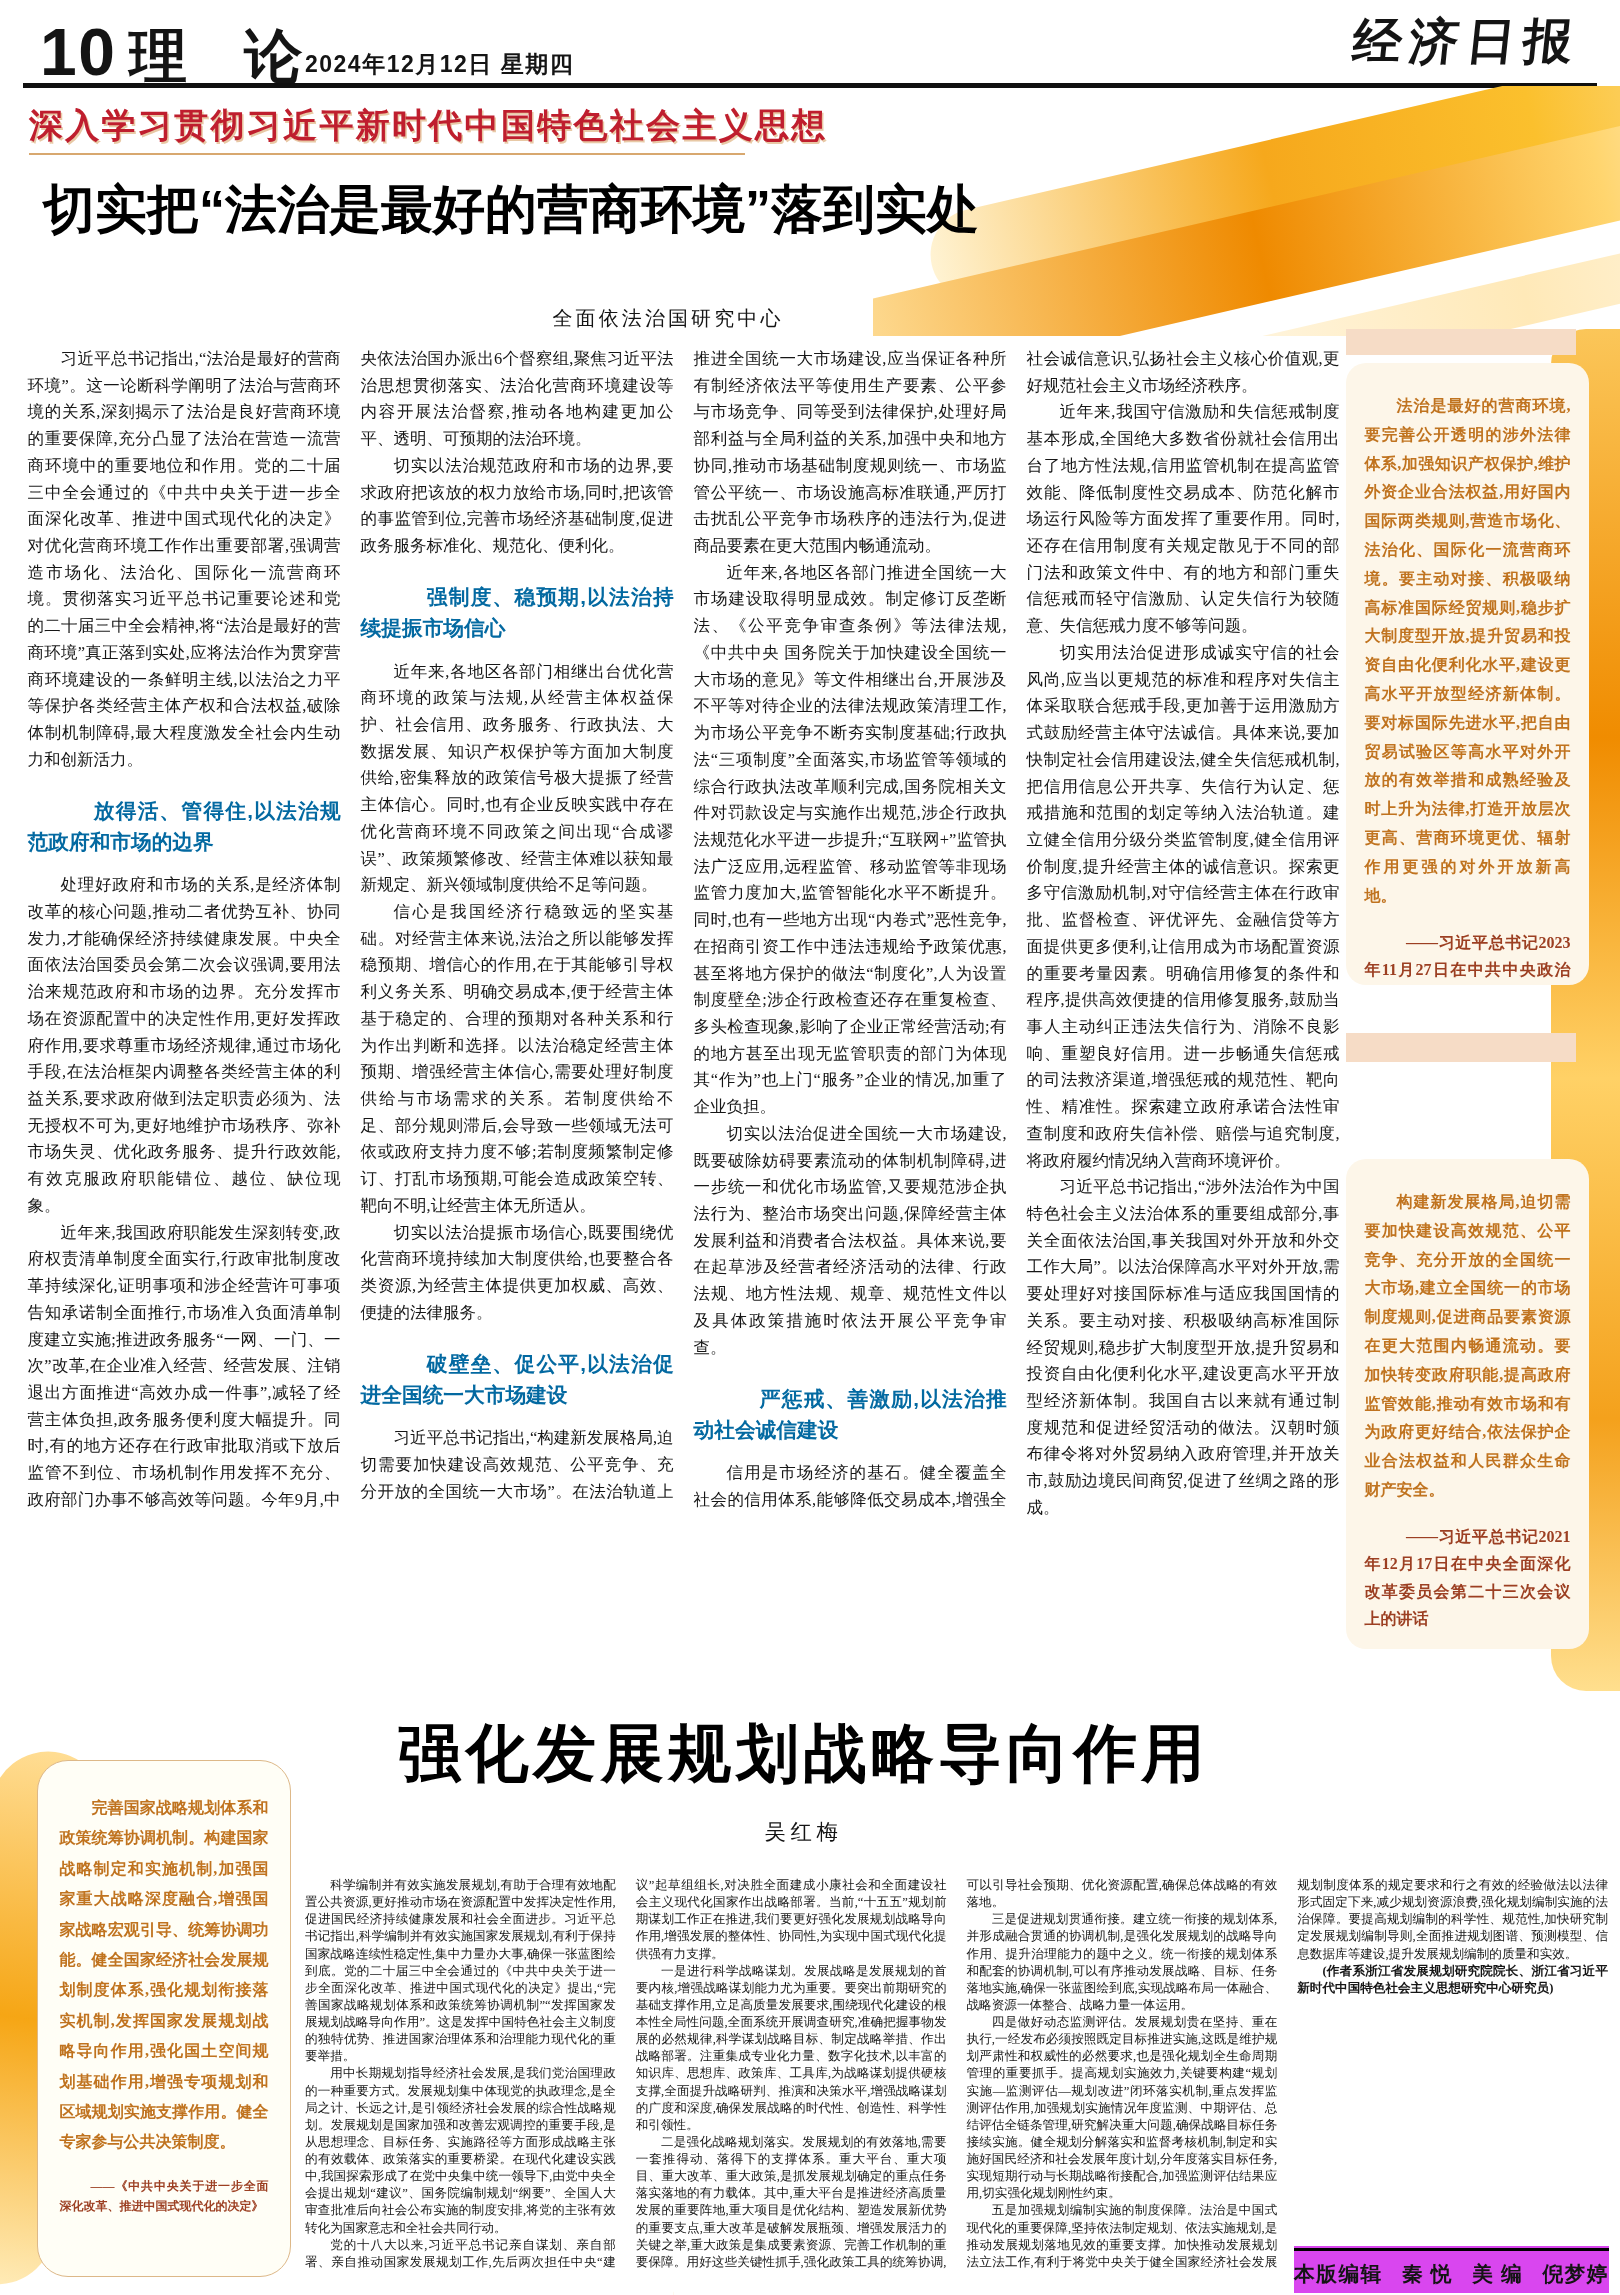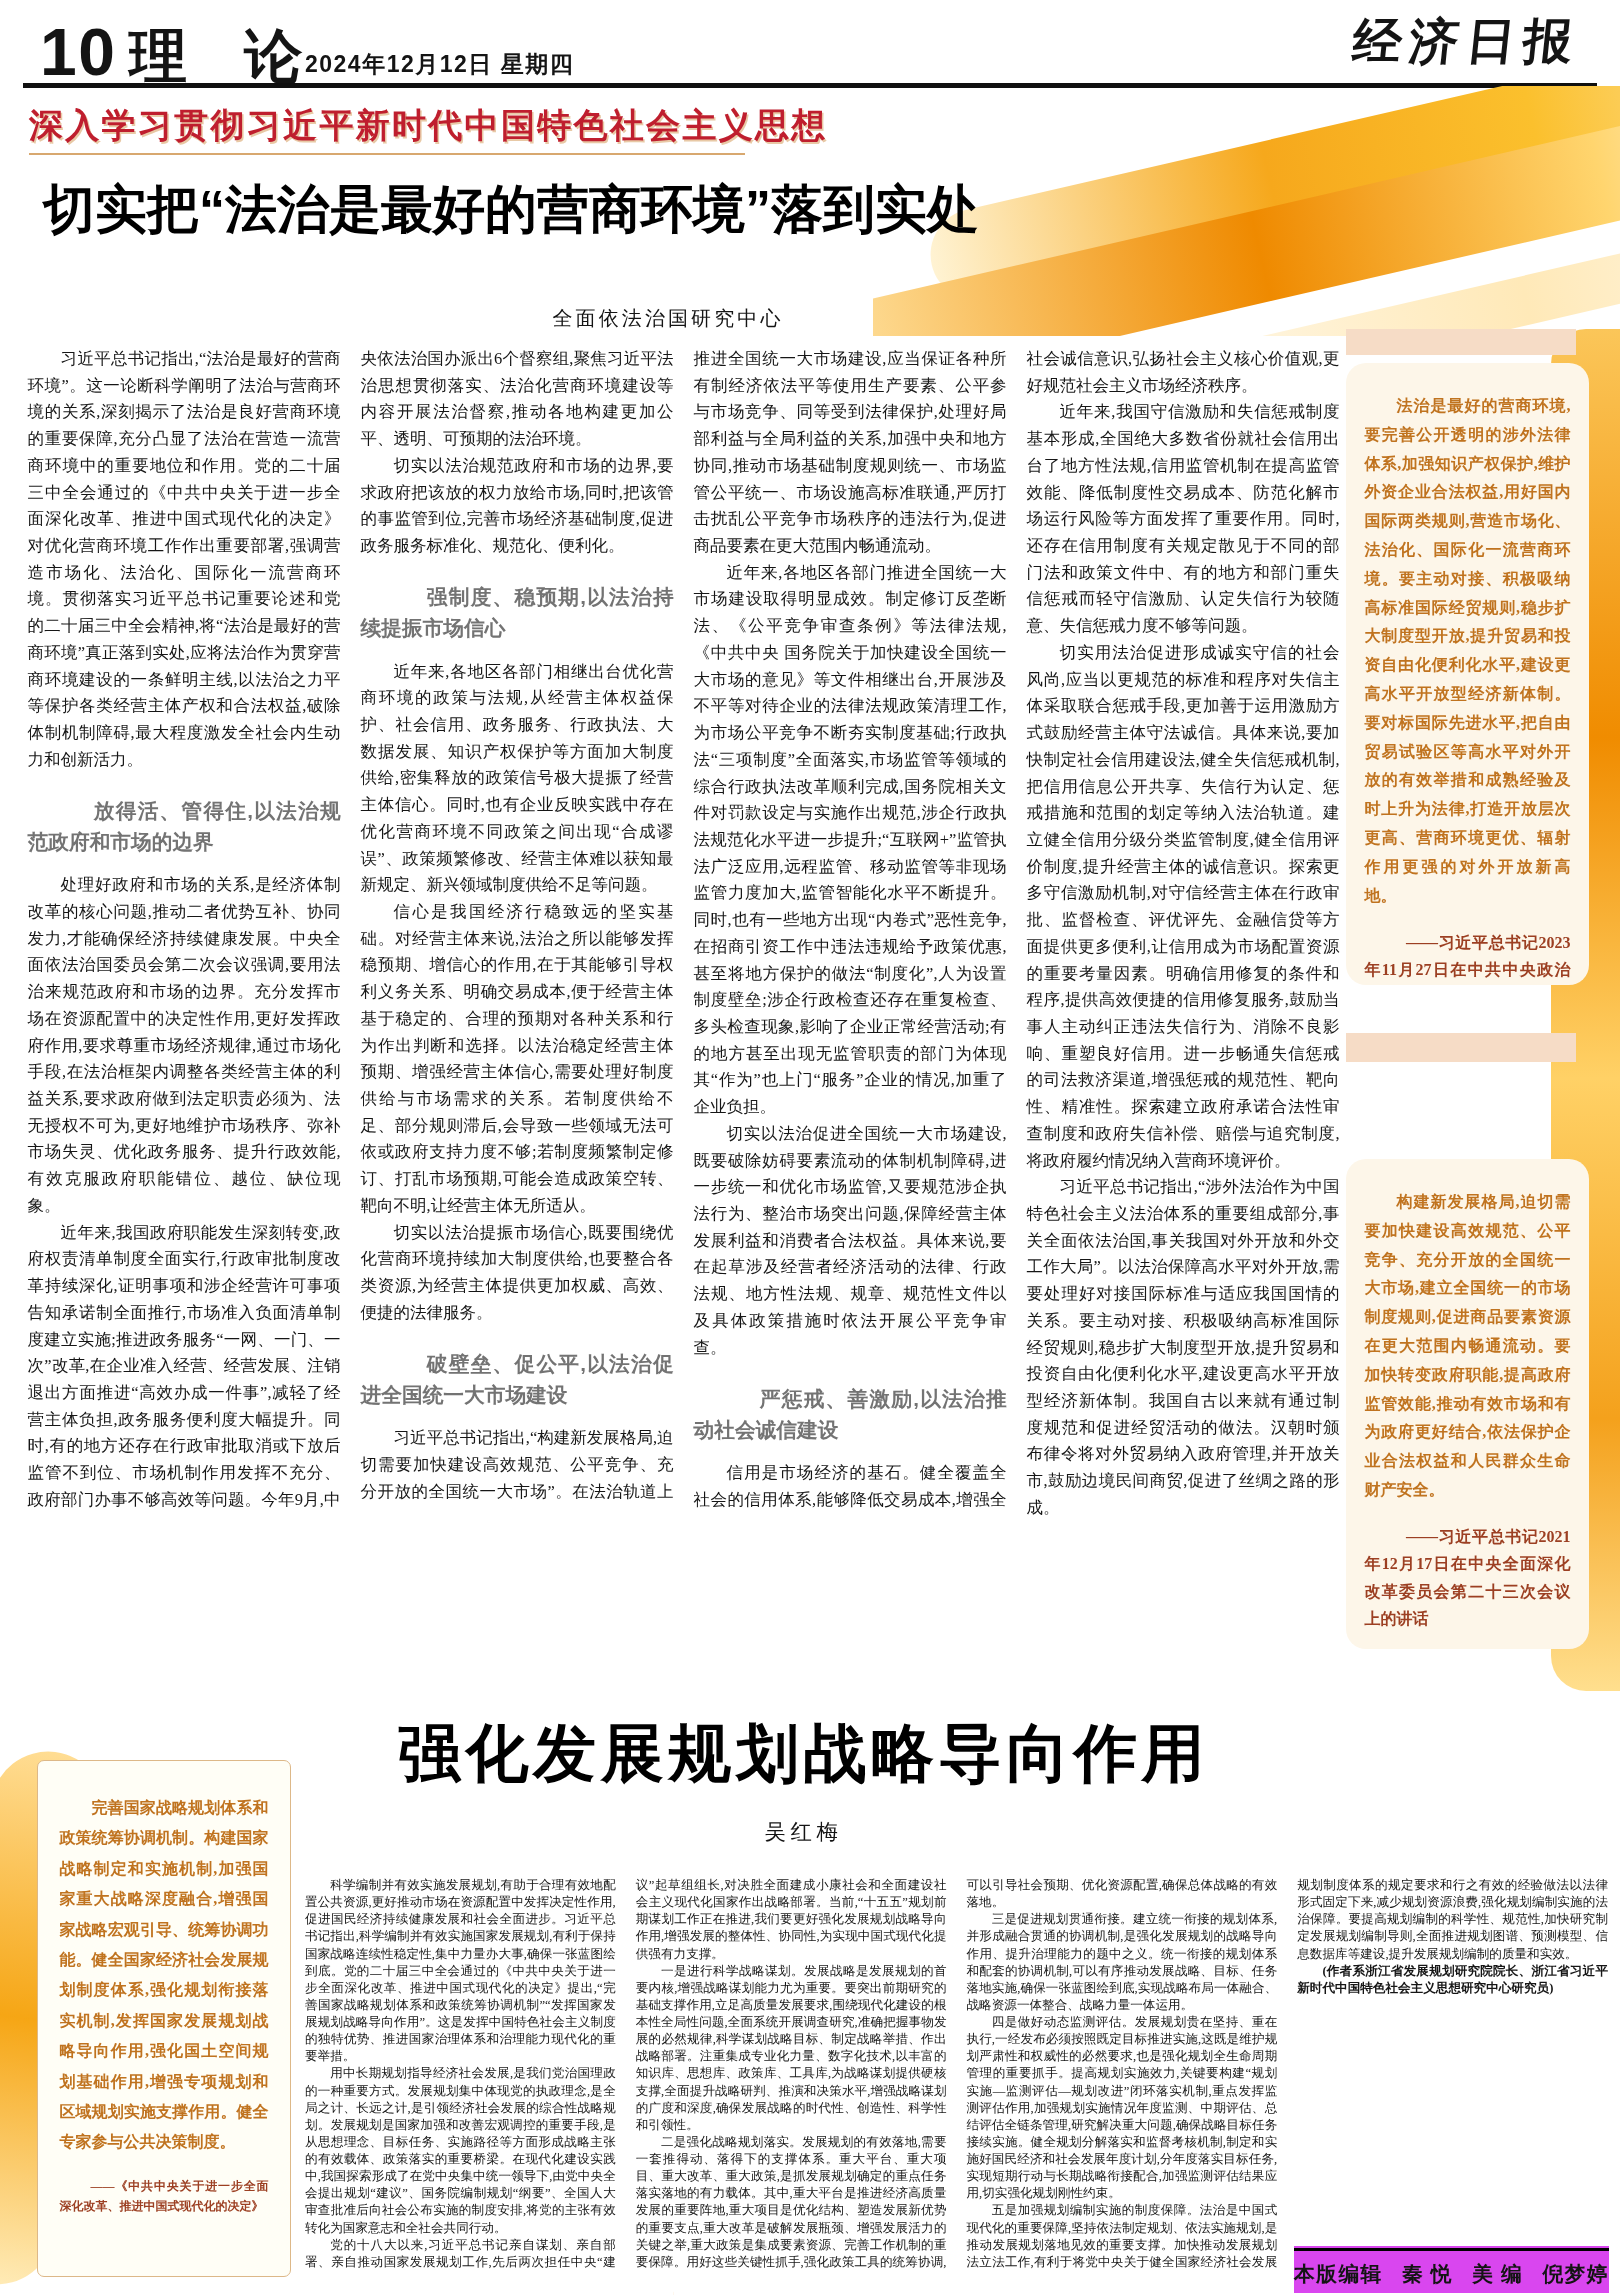--- a/index.html
+++ b/index.html
@@ -31,21 +31,21 @@
   .headline{position:absolute;left:43px;top:175px;width:1301px;white-space:nowrap;
           font-family:"Liberation Sans","DejaVu Sans",sans-serif;font-weight:900;font-size:52px;color:#000;}
   .byline{position:absolute;left:0;top:305px;width:1336px;text-align:center;font-size:20px;letter-spacing:3.1px;}
 
   
   .main-cols{position:absolute;left:27.6px;top:346px;width:1312px;height:1344px;
           column-count:4;column-gap:20px;text-align:justify;
           font-size:16.5px;line-height:1.62;color:#161616;}
   .main-cols p.p{margin:0;text-indent:2em;}
   .main-cols h2.h2{font-family:"Liberation Sans","DejaVu Sans",sans-serif;font-weight:900;font-size:20.7px;
-          line-height:1.5;margin:21.4px 0 15.3px;text-indent:3.2em;break-inside:avoid;color:#737373;}
+          line-height:1.5;margin:21.4px 0 15.3px;text-indent:3.2em;break-inside:avoid;color:#0369a1;}
 
   
   .ribbon-right{position:absolute;left:1551px;top:329px;width:70px;height:1362px;
           background:linear-gradient(180deg,#fbc659 0%,#f08c00 30%,#ffd166 55%,#f4a11c 80%,#ffdf8e 100%);
           border-top-left-radius:35px;border-bottom-left-radius:35px;}
   .sidebar{position:absolute;left:1346px;top:329px;width:248px;height:1362px;}
   .sb-band{position:absolute;left:0;width:230px;height:26px;background:#f6dcc6;}
   .sb-band.b1{top:0;}
   .sb-band.b2{top:704px;height:29px;}
   .quote-card{position:absolute;left:0;width:243px;background:#fdf6e9;border-radius:20px;
@@ -58,21 +58,21 @@
   
   .deco-bl{position:absolute;left:-35px;top:1750px;width:115px;height:536px;transform:rotate(7deg);
           border-radius:61px;background:linear-gradient(180deg,#ffda8a,#f59e00 50%,#ffe9b0);opacity:.92;}
   .deco-bl2{position:absolute;left:92px;top:2243px;width:582px;height:122px;border-radius:50%;
           border-bottom:6.1px solid #f2a33c;transform:rotate(-3deg);opacity:.65;}
   .h2-headline{position:absolute;left:329px;top:1711px;width:949px;text-align:center;
           font-weight:900;font-size:63px;letter-spacing:4.6px;color:#000;}
   .author{position:absolute;left:329px;top:1817px;width:949px;text-align:center;font-size:21.4px;letter-spacing:4.6px;}
 
   .quote-left-box{position:absolute;left:37px;top:1760px;width:254px;height:517px;box-sizing:border-box;
-          border:1.5px solid #ddb888;border-radius:7px;background:#fffef6;padding:32px 21.4px;overflow:hidden;}
+          border:1.5px solid #ddb888;border-radius:31px;background:#fffef6;padding:32px 21.4px;overflow:hidden;}
   .quote-left-box .quote-text{font-size:16px;line-height:1.9;}
   .quote-left-box .quote-attr{font-size:12px;}
 
   .bottom-cols{position:absolute;left:305px;top:1877px;width:1303px;height:410px;overflow:hidden;
           column-count:4;column-gap:20px;column-fill:auto;text-align:justify;
           font-size:12.6px;line-height:1.36;color:#161616;}
   .bottom-cols p.p{margin:0;text-indent:2em;}
   .bottom-cols p.note{margin:0;text-indent:2em;font-weight:600;}
 
   .footer{position:absolute;left:1294px;top:2246px;width:315px;background:#d946ef;padding:1.5px 0 4.6px;}

